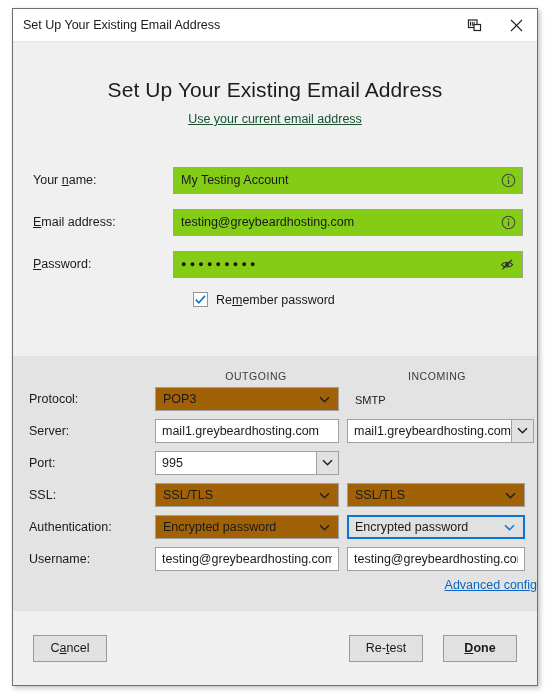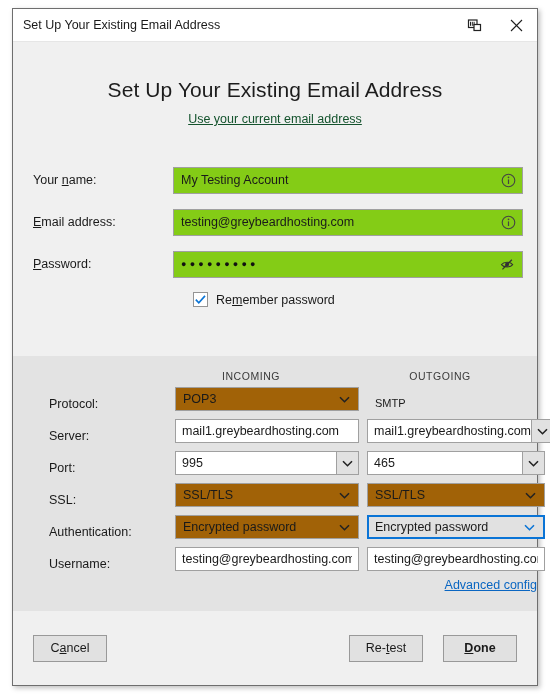--- a/index.html
+++ b/index.html
@@ -180,22 +180,22 @@
   .colhead .ch {
     font-size: 10.5px;
     letter-spacing: .55px;
     color: #3a3a3a;
     text-align: center;
   }
   .ch-in { flex: 0 0 184px; }
   .ch-out { flex: 0 0 178px; margin-left: 8px; }
   .mrow {
     display: flex;
-    align-items: flex-end;
-    padding-left: 36px;
+    align-items: center;
+    padding-left: 16px;
     padding-right: 14px;
     height: 25px;
     margin-bottom: 7px;
   }
   .mlabel {
     flex: 0 0 126px;
     font-size: 12.5px;
     color: #1a1a1a;
   }
   .cell-in { flex: 0 0 184px; position: relative; }
@@ -395,22 +395,22 @@
           <div class="checklabel"><span>Re</span><u class="mn">m</u><span>ember password</span></div>
         </div>
 
       </div>
     </div>
 
     <div class="manual">
 
       <div class="colhead">
         <div class="spacer"></div>
+        <div class="ch ch-out">OUTGOING</div>
         <div class="ch ch-in">INCOMING</div>
-        <div class="ch ch-out">OUTGOING</div>
       </div>
 
       <div class="mrow">
         <div class="mlabel">Protocol:</div>
         <div class="cell-in">
           <div class="sel">
             <span>POP3</span>
             <span class="arrow">
               <svg width="11" height="7" viewBox="0 0 11 7">
                   <polyline points="1,1.3 5.5,5.7 10,1.3" fill="none" stroke="#222" stroke-width="1.6"></polyline>
@@ -445,30 +445,20 @@
         <div class="cell-in">
           <div class="combo">
             <div class="ctext">995</div>
             <div class="cbtn">
               <svg width="11" height="7" viewBox="0 0 11 7">
                   <polyline points="1,1.3 5.5,5.7 10,1.3" fill="none" stroke="#222" stroke-width="1.6"></polyline>
                 </svg>
             </div>
           </div>
         </div>
-        <div class="cell-out">
-          <div class="combo">
-            <div class="ctext">465</div>
-            <div class="cbtn">
-              <svg width="11" height="7" viewBox="0 0 11 7">
-                  <polyline points="1,1.3 5.5,5.7 10,1.3" fill="none" stroke="#222" stroke-width="1.6"></polyline>
-                </svg>
-            </div>
-          </div>
-        </div>
       </div>
 
       <div class="mrow">
         <div class="mlabel">SSL:</div>
         <div class="cell-in">
           <div class="sel">
             <span>SSL/TLS</span>
             <span class="arrow">
               <svg width="11" height="7" viewBox="0 0 11 7">
                   <polyline points="1,1.3 5.5,5.7 10,1.3" fill="none" stroke="#222" stroke-width="1.6"></polyline>

